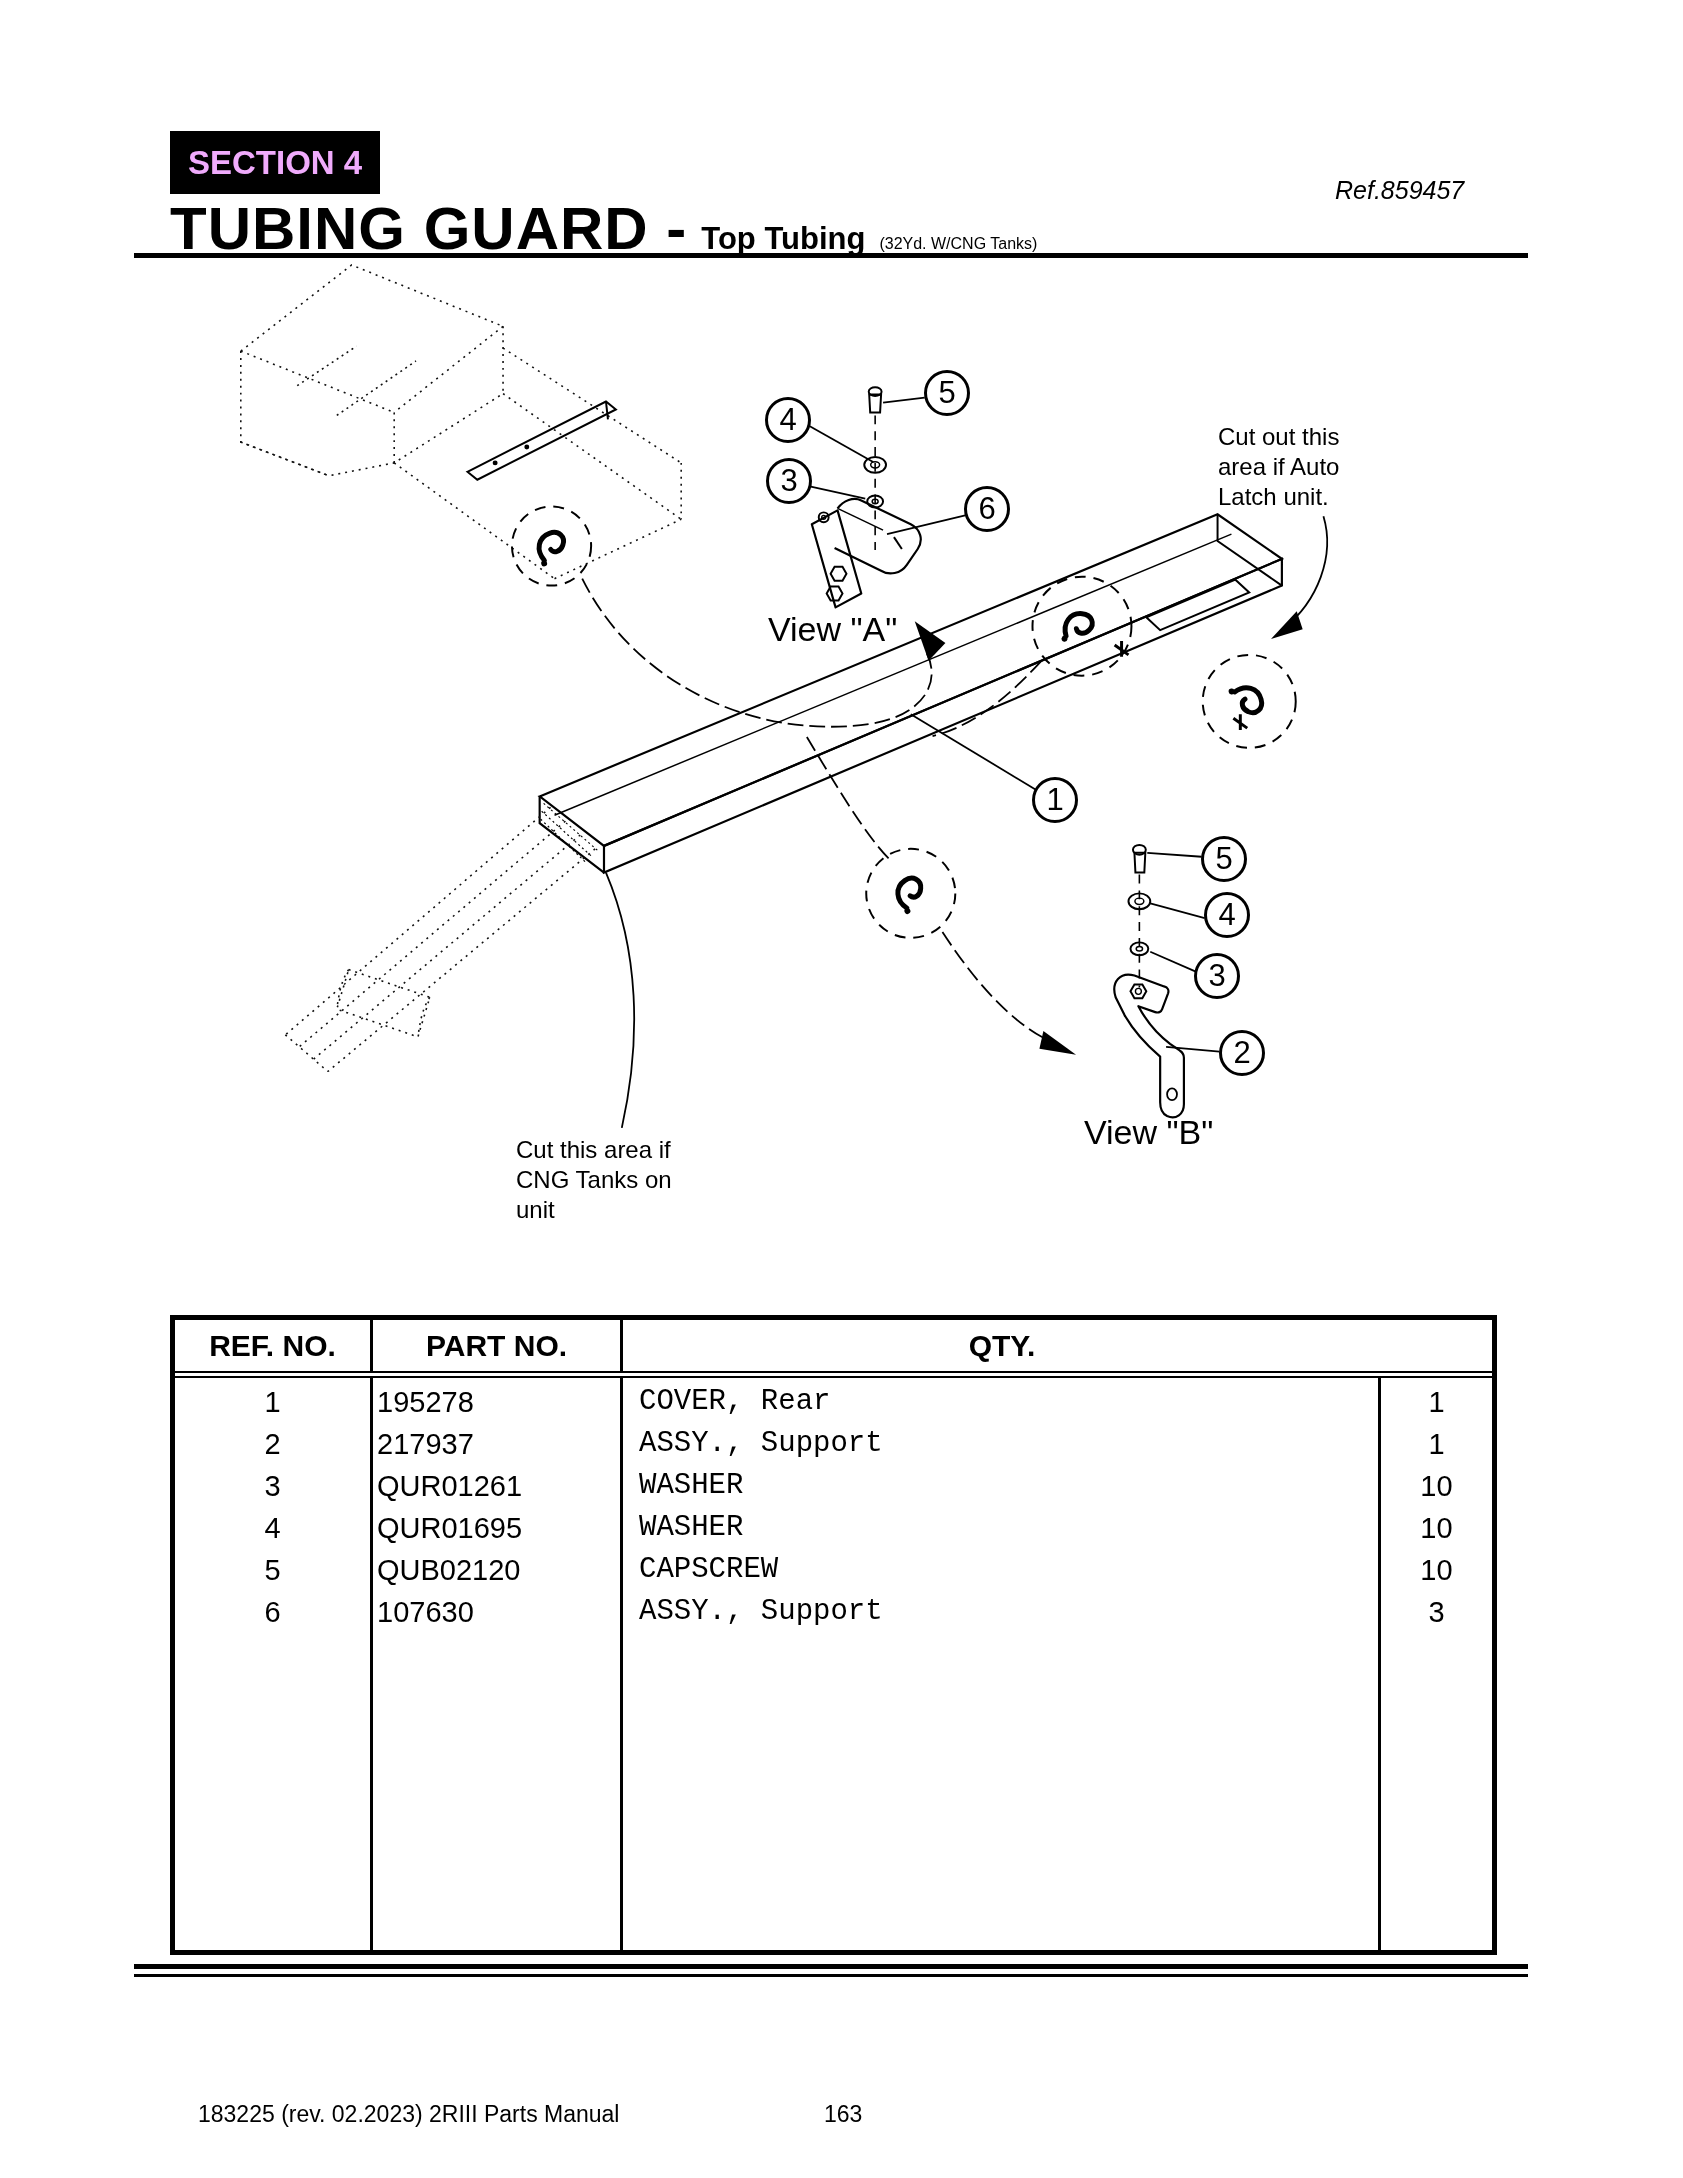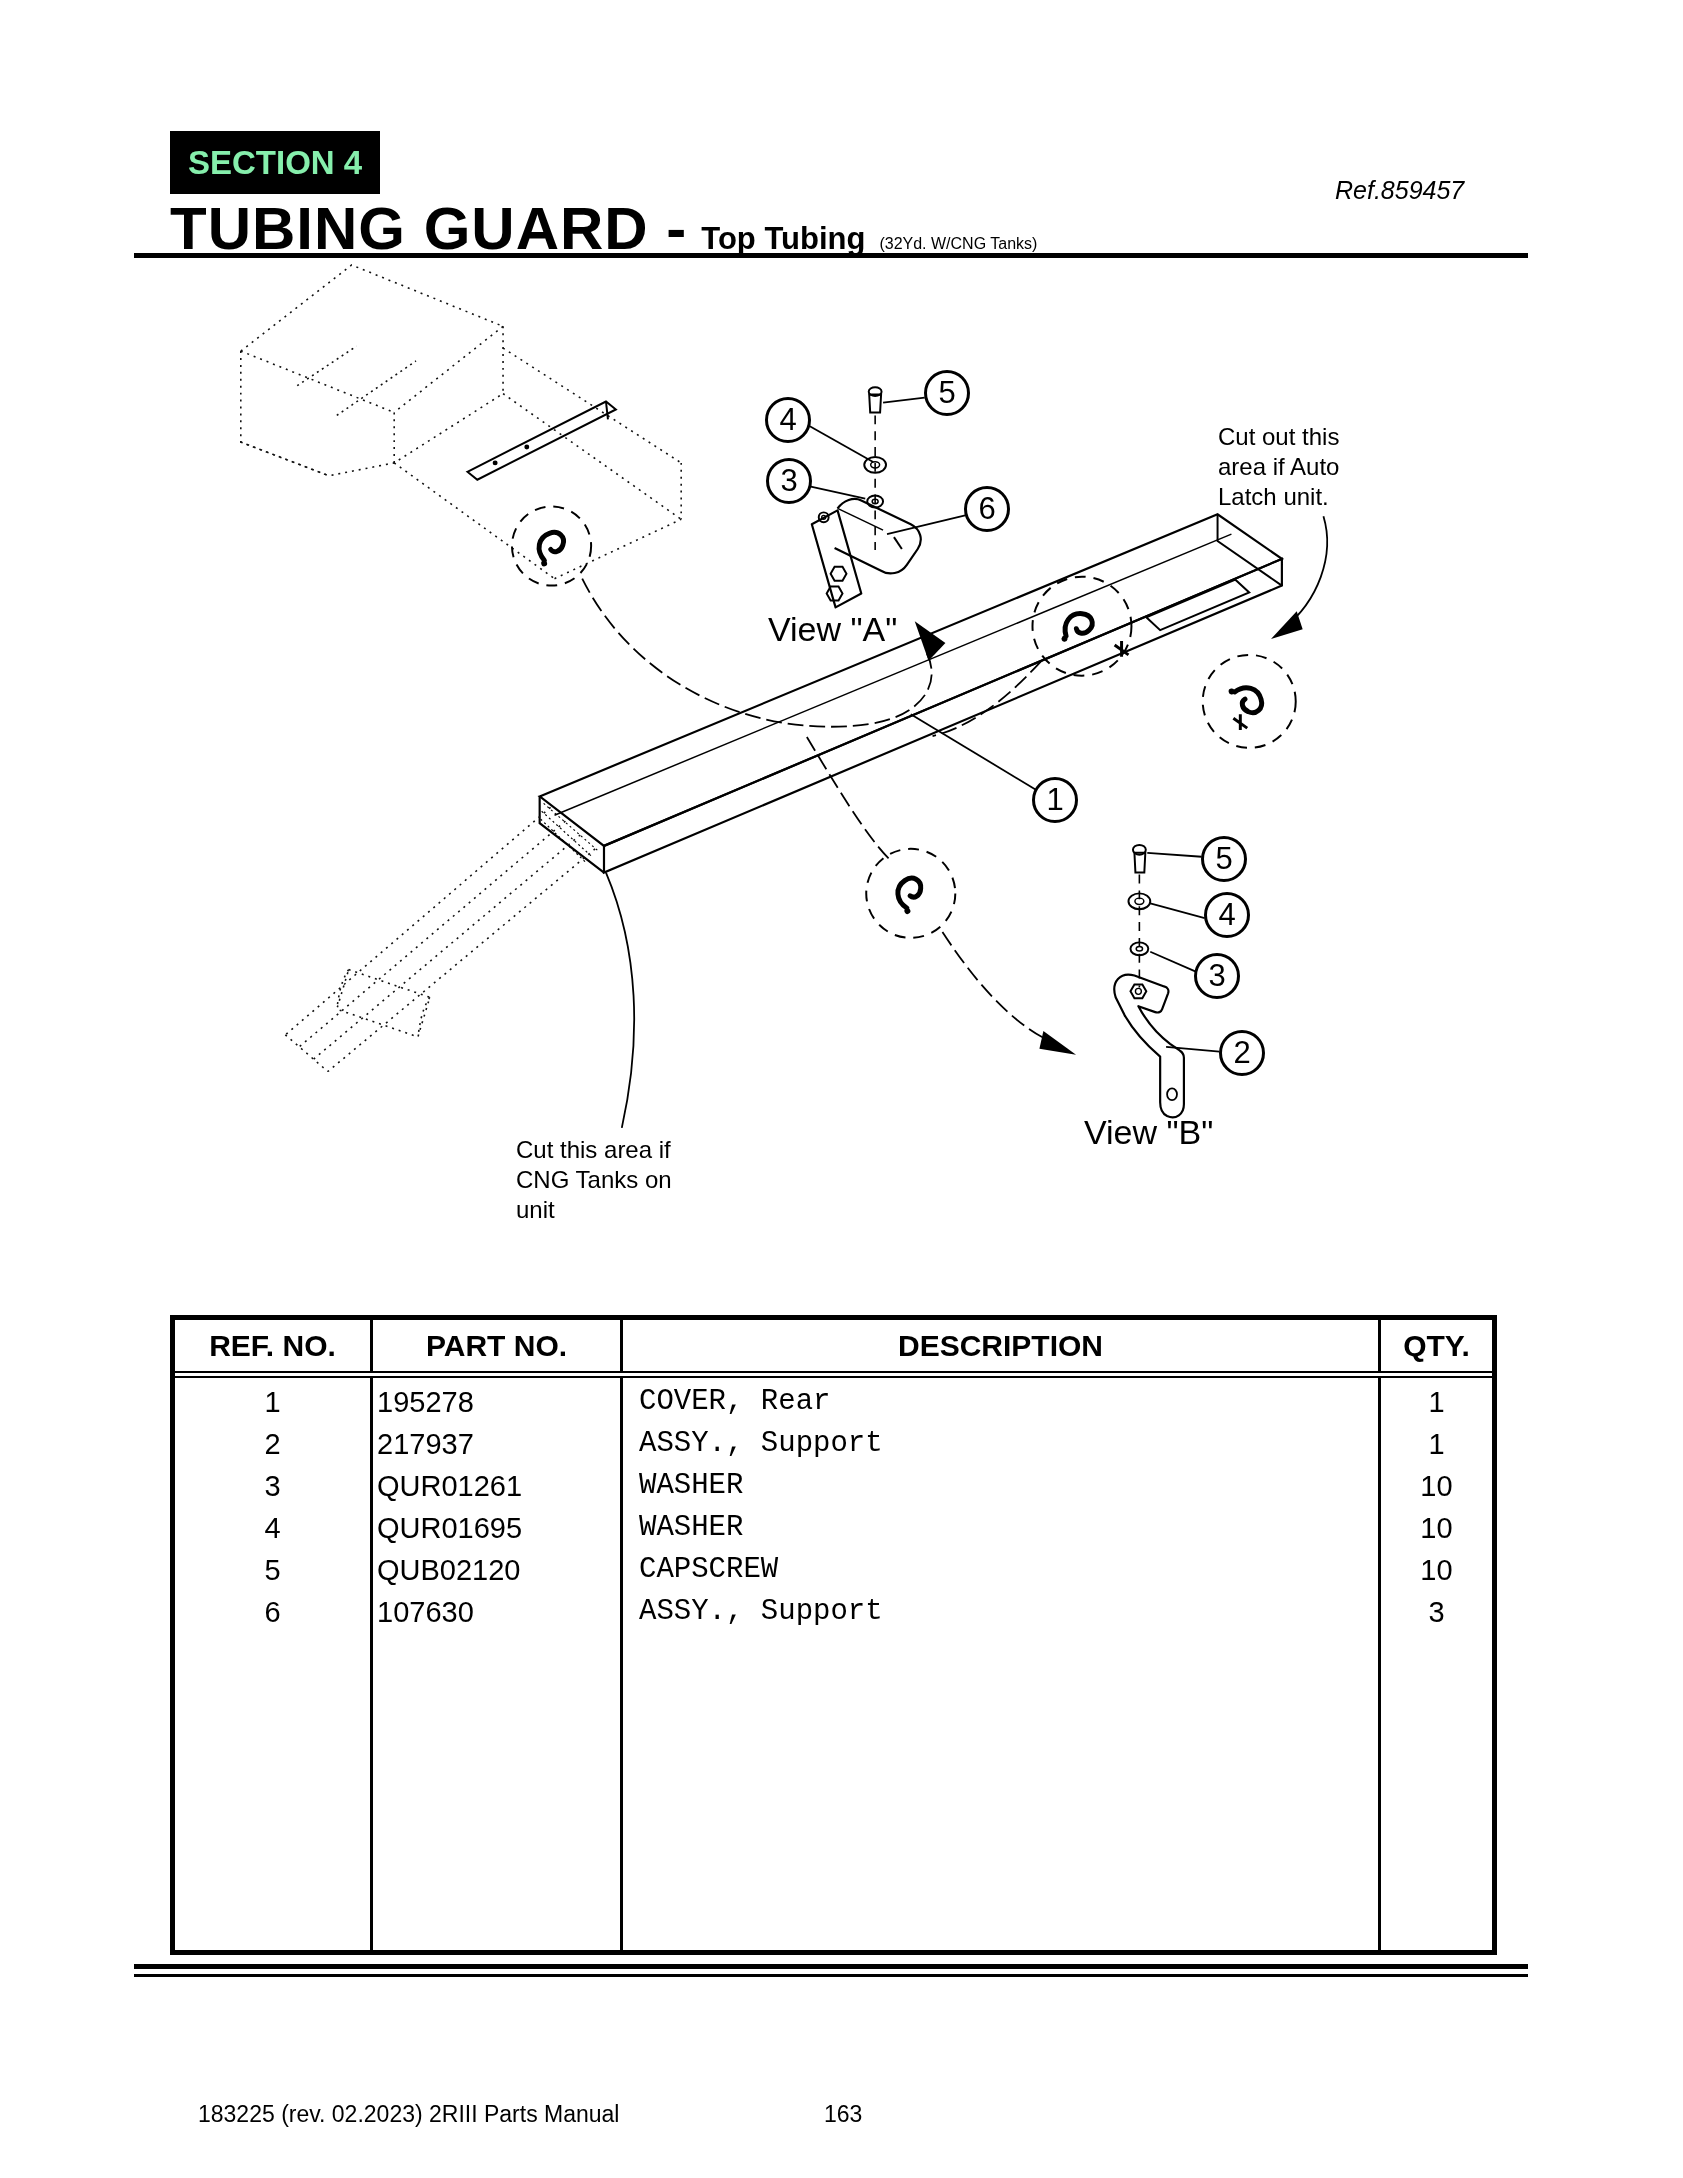--- a/index.html
+++ b/index.html
@@ -3,21 +3,21 @@
 <meta charset="utf-8">
 <style>
   html,body{margin:0;padding:0;background:#888;}
   .page{
     position:relative;width:1683px;height:2178px;background:#ffffff;
     font-family:"Liberation Sans", sans-serif;color:#000;overflow:hidden;
   }
   .abs{position:absolute;}
   
   .section-badge{
-    left:170px;top:131px;width:210px;height:63px;background:#000;color:#86efac;
+    left:170px;top:131px;width:210px;height:63px;background:#000;color:#f0abfc;
     display:flex;align-items:center;justify-content:space-between;
     padding:8px 18px;box-sizing:border-box;font-weight:bold;font-size:33px;
   }
   .title-row{left:170px;top:194px;width:1089px;display:flex;align-items:baseline;gap:14px;}
   .title-main{font-size:60px;font-weight:bold;letter-spacing:1px;}
   .title-sub{font-size:31px;font-weight:bold;}
   .title-note{font-size:16px;font-weight:normal;}
   .ref-num{left:1335px;top:176px;font-size:25px;font-style:italic;}
   .rule-top{left:134px;top:253px;width:1394px;height:5px;background:#000;}
   
@@ -245,21 +245,20 @@
   <div class="abs note" style="left:516px;top:1135px;">
     <div>Cut this area if</div>
     <div>CNG Tanks on</div>
     <div>unit</div>
   </div>
 
   <div class="abs parts-table">
     <div class="pt-header">
       <div>REF. NO.</div>
       <div>PART NO.</div>
-      <div>DESCRIPTION</div>
       <div>QTY.</div>
     </div>
     <div class="pt-body">
       <div class="pt-col col-ref">
         <div class="pt-cell">1</div>
         <div class="pt-cell">2</div>
         <div class="pt-cell">3</div>
         <div class="pt-cell">4</div>
         <div class="pt-cell">5</div>
         <div class="pt-cell">6</div>

